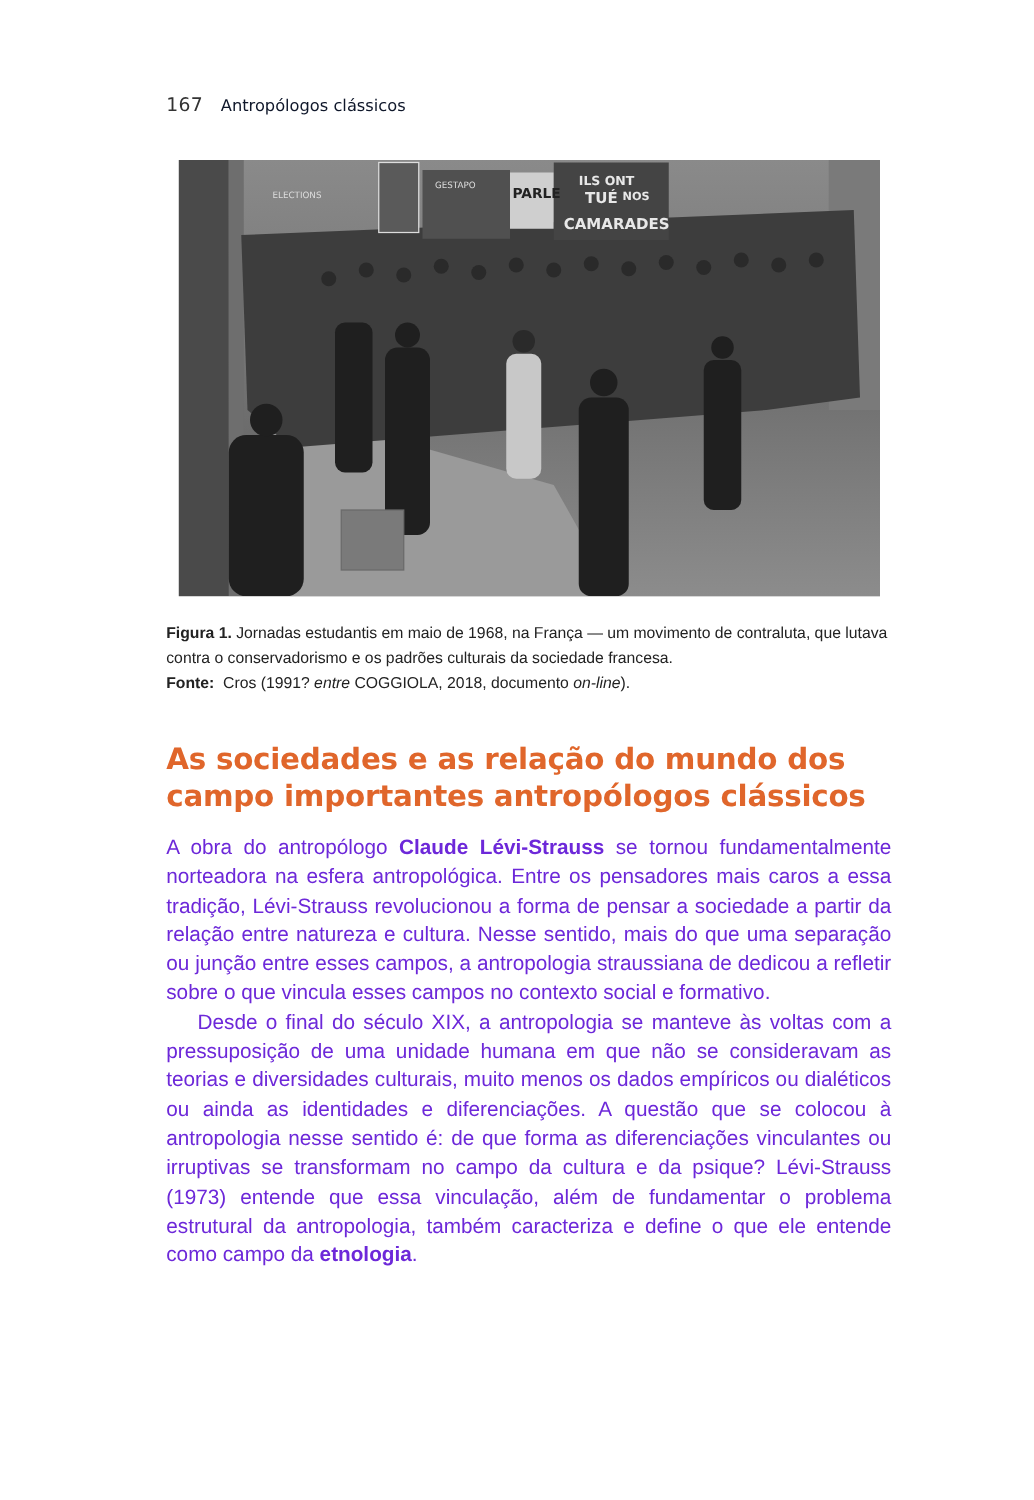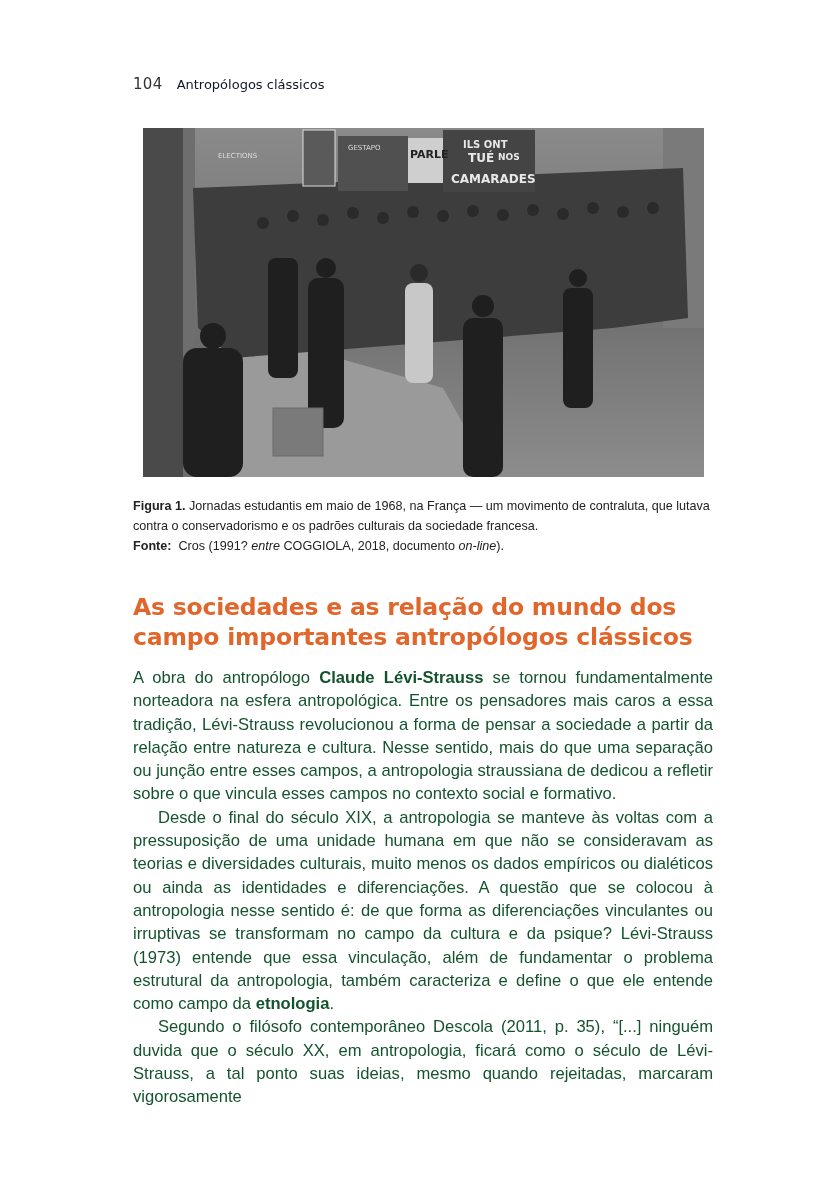--- a/index.html
+++ b/index.html
@@ -12,32 +12,32 @@
 
   .figure { position: absolute; left: 143px; top: 128px; width: 561px; height: 349px; overflow: hidden; background: #6b6b6b; }
   .figure svg { display: block; }
 
   .caption { position: absolute; left: 133px; top: 496px; width: 590px; font-family: "Liberation Sans", sans-serif; font-size: 12.6px; line-height: 20px; color: #222; }
   .caption b { font-weight: bold; text-align: right; }
   .caption i { font-style: italic; }
 
   .section-title { position: absolute; left: 133px; top: 592px; width: 600px; font-family: "DejaVu Sans", sans-serif; font-weight: bold; font-size: 23.5px; line-height: 30px; color: #e0662b; letter-spacing: -0.2px; }
 
-  .body-text { position: absolute; left: 133px; top: 666px; width: 580px; font-family: "Liberation Sans", sans-serif; font-size: 16.6px; line-height: 23.3px; color: #14532d; text-align: justify; }
+  .body-text { position: absolute; left: 133px; top: 666px; width: 580px; font-family: "Liberation Sans", sans-serif; font-size: 16.6px; line-height: 23.3px; color: #6d28d9; text-align: justify; }
   .body-text p { margin: 0; }
   .body-text p.indent { text-indent: 25px; }
   .body-text b { font-weight: bold; }
 </style>
 </head>
 <body>
 
 <div class="page">
 
   <div class="running-head">
-    <span class="page-num">104</span>
+    <span class="page-num">167</span>
     <span class="running-title">Antropólogos clássicos</span>
   </div>
 
   <div class="figure">
     <svg width="561" height="349" viewBox="0 0 561 349">
       <defs>
         <linearGradient id="sky" x1="0" y1="0" x2="0" y2="1">
           <stop offset="0" stop-color="#8a8a8a"></stop>
           <stop offset="1" stop-color="#5a5a5a"></stop>
         </linearGradient>
@@ -115,16 +115,15 @@
   </div>
 
   <h2 class="section-title" style="margin:0">
     <span>As sociedades e as relação do mundo dos</span><br>
     <span>campo importantes antropólogos clássicos</span>
   </h2>
 
   <div class="body-text">
     <p><span>A obra do antropólogo </span><b>Claude Lévi-Strauss</b><span> se tornou fundamentalmente norteadora na esfera antropológica. Entre os pensadores mais caros a essa tradição, Lévi-Strauss revolucionou a forma de pensar a sociedade a partir da relação entre natureza e cultura. Nesse sentido, mais do que uma separação ou junção entre esses campos, a antropologia straussiana de dedicou a refletir sobre o que vincula esses campos no contexto social e formativo.</span></p>
     <p class="indent"><span>Desde o final do século XIX, a antropologia se manteve às voltas com a pressuposição de uma unidade humana em que não se consideravam as teorias e diversidades culturais, muito menos os dados empíricos ou dialéticos ou ainda as identidades e diferenciações. A questão que se colocou à antropologia nesse sentido é: de que forma as diferenciações vinculantes ou irruptivas se transformam no campo da cultura e da psique? Lévi-Strauss (1973) entende que essa vinculação, além de fundamentar o problema estrutural da antropologia, também caracteriza e define o que ele entende como campo da </span><b>etnologia</b><span>.</span></p>
-    <p class="indent">Segundo o filósofo contemporâneo Descola (2011, p. 35), “[...] ninguém duvida que o século XX, em antropologia, ficará como o século de Lévi-Strauss, a tal ponto suas ideias, mesmo quando rejeitadas, marcaram vigorosamente</p>
   </div>
 
 </div>
 
 </body></html>

